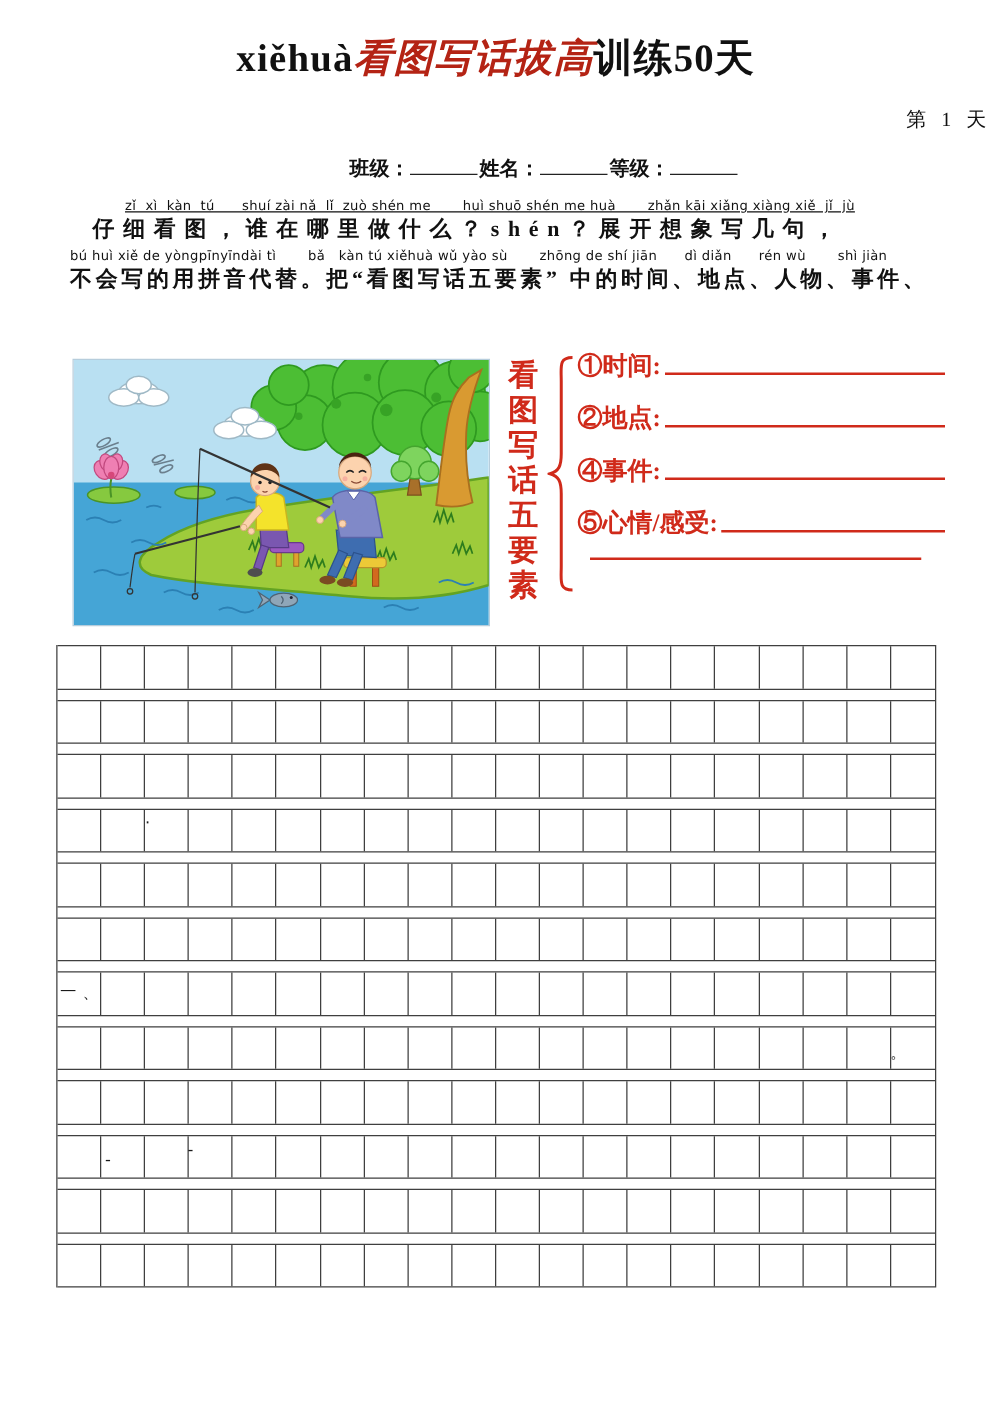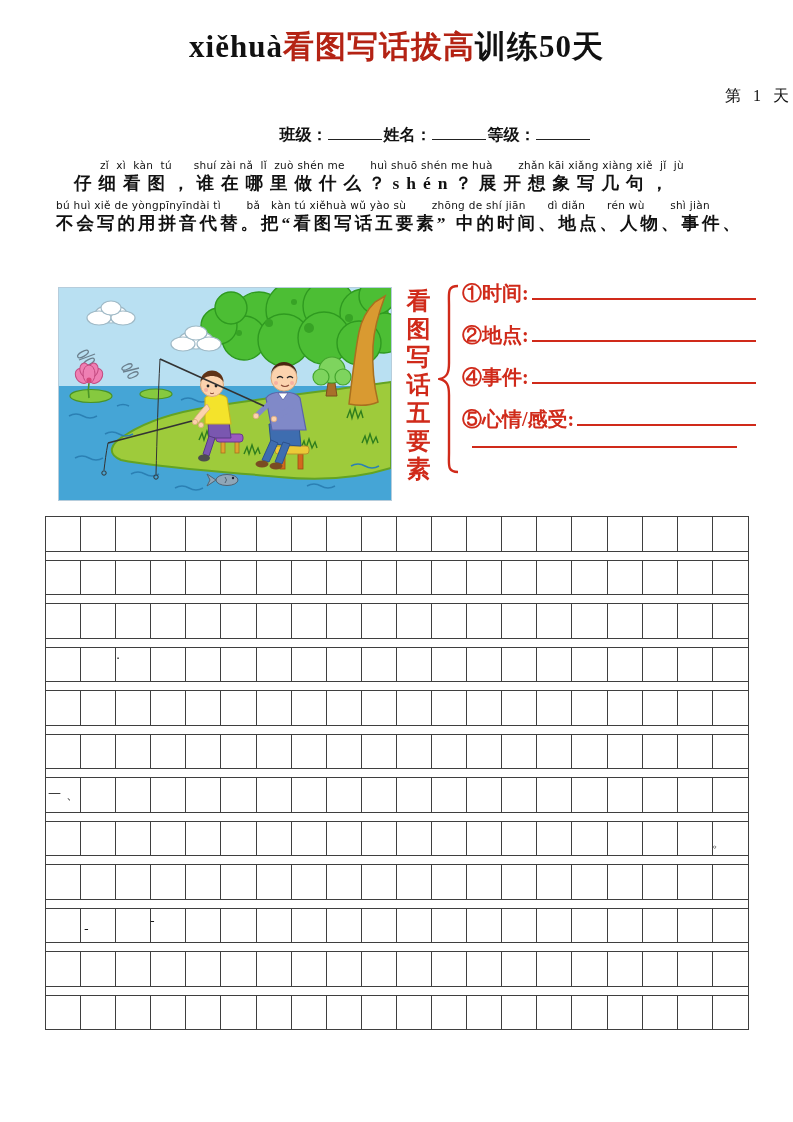--- a/index.html
+++ b/index.html
@@ -8,34 +8,34 @@
     --grid-line:#3f3f3f;
   }
   html,body{margin:0;padding:0;background:#fff;}
   .page{
     position:relative;width:793px;height:1122px;background:#fff;overflow:hidden;
     font-family:"Liberation Serif", serif;color:#111;
   }
   
   .title{position:absolute;top:26px;left:0;width:100%;text-align:center;
     font-size:31px;font-weight:bold;letter-spacing:1px;white-space:nowrap;}
-  .title .hl{color:var(--title-red);}
+  .title .hl{color:var(--title-red);font-style:italic;}
   .day-title{position:absolute;top:86px;left:0;width:100%;text-align:right;
     font-size:16px;letter-spacing:4px;}
   .form-line{position:absolute;top:124px;left:0;width:100%;text-align:center;
     font-size:16px;font-weight:bold;padding-left:39px;}
   .blank{display:inline-block;width:54px;height:15px;border-bottom:1.6px solid #222;
     margin-right:2px;vertical-align:baseline;}
   
   .instructions{position:absolute;top:159px;left:56px;width:710px;}
   .instr-line{margin-bottom:4px;}
   .pinyin{font-family:"DejaVu Sans", sans-serif;font-size:10.5px;line-height:13px;
     white-space:pre;color:#111;letter-spacing:0.3px;}
   .hanzi{font-size:17.5px;font-weight:bold;line-height:23px;white-space:nowrap;}
-  .instr-line:nth-child(1) .pinyin{padding-left:44px;}
+  .instr-line:nth-child(1) .pinyin{padding-left:44px;text-decoration:underline;}
   .instr-line:nth-child(1) .hanzi{padding-left:18px;letter-spacing:7px;}
   .instr-line:nth-child(2) .hanzi{letter-spacing:3px;}
   .instr-line:nth-child(3) .hanzi{letter-spacing:4px;}
   
   .illustration{position:absolute;left:58px;top:287px;width:332px;height:212px;
     border:1px solid #b6cddc;box-sizing:content-box;}
   
   .vertical-title{position:absolute;left:405px;top:287px;width:27px;
     font-size:24px;line-height:28px;font-weight:bold;color:var(--accent);
     word-break:break-all;text-align:center;}

